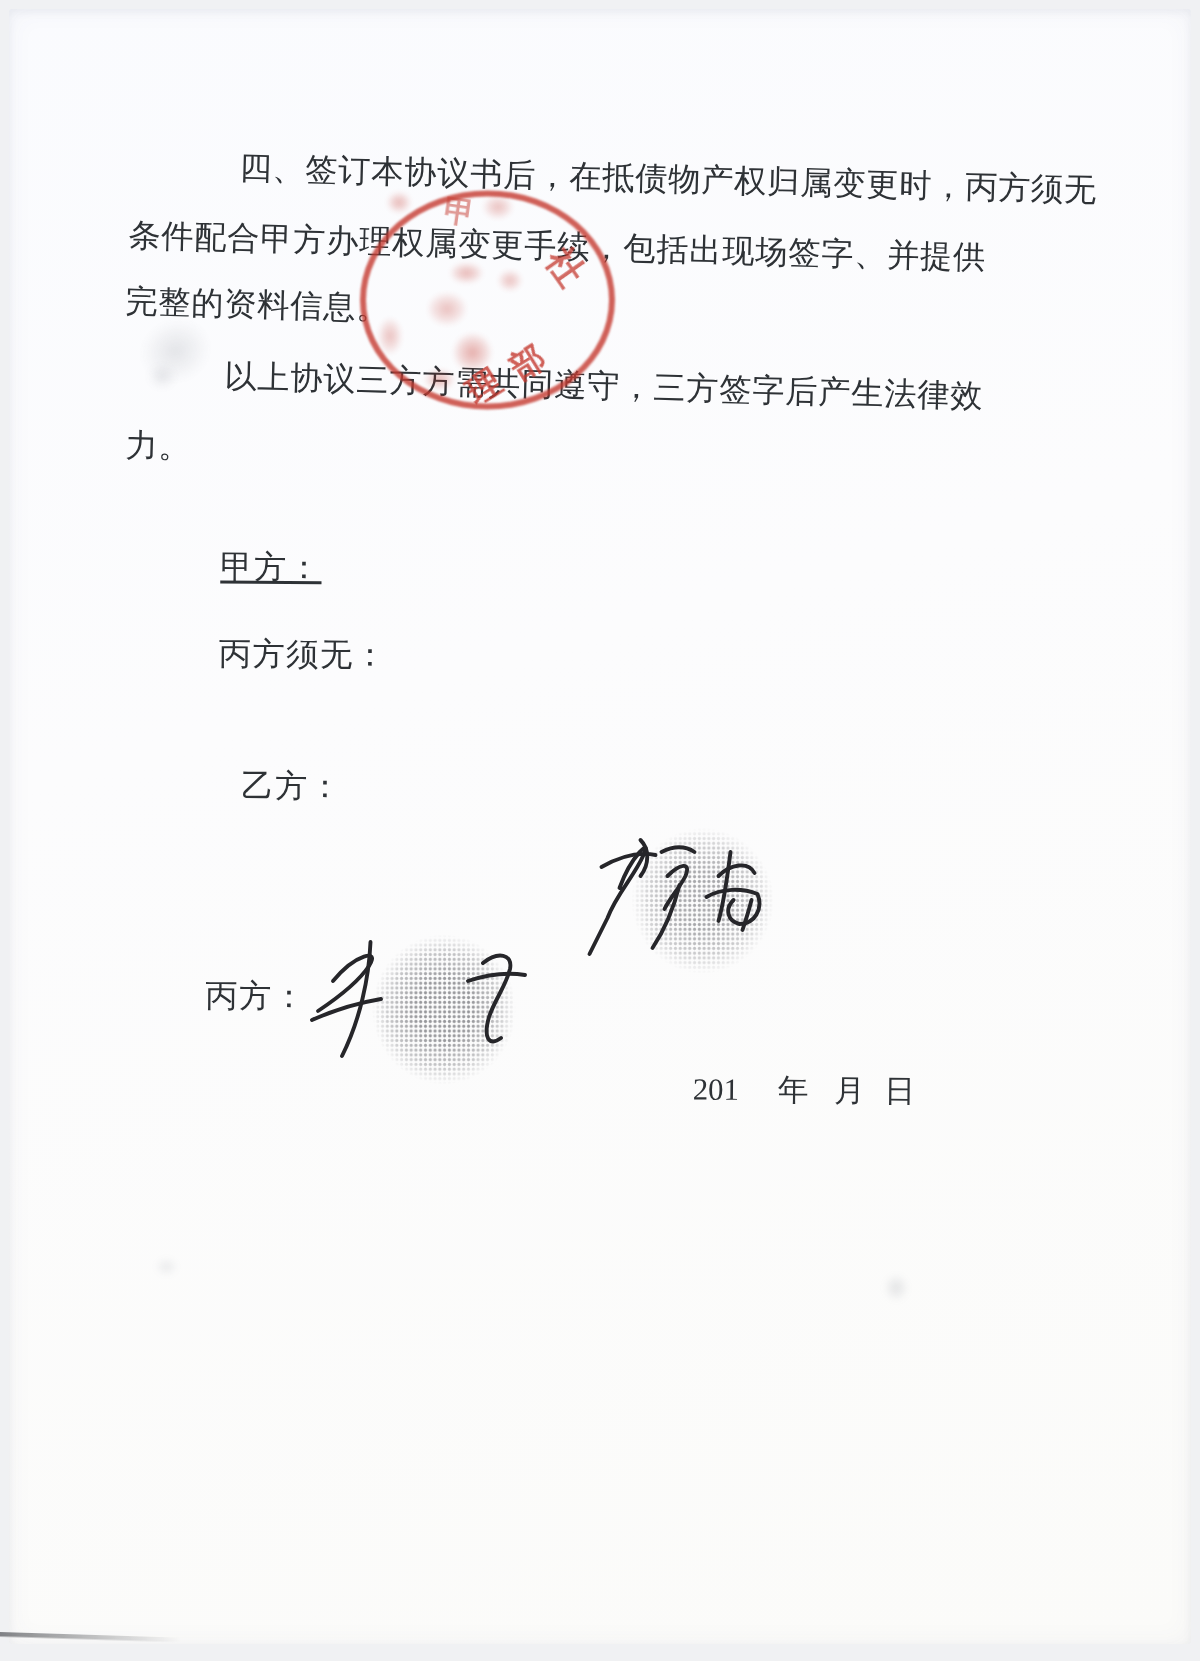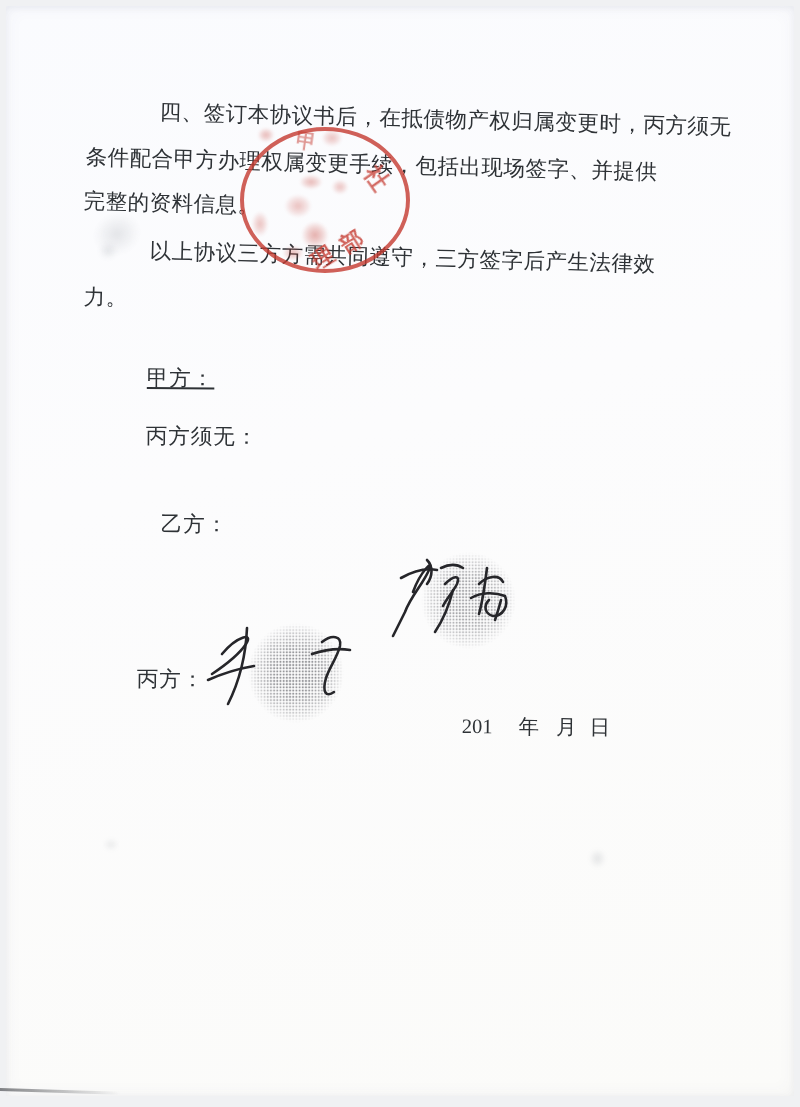--- a/index.html
+++ b/index.html
@@ -26,21 +26,21 @@
   .l4{left:150px;top:236px;}
   .l5{left:84px;top:282px;}
   .label{
     position:absolute;white-space:nowrap;
     font-size:21.5px;color:var(--ink,#2e3236);
     letter-spacing:1px;transform-origin:left top;transform:rotate(.4deg);
   }
   .party-a{left:147px;top:363px;text-decoration:underline;}
   .legal-rep{left:146px;top:421px;}
   .party-b{left:161px;top:509px;}
-  .party-c{left:137px;top:649px;margin-top:15px;}
+  .party-c{left:137px;top:649px;}
   .date-row{
     position:absolute;left:462px;top:712px;white-space:nowrap;
     font-size:20.5px;color:var(--ink,#2e3236);
     transform-origin:left top;transform:rotate(.5deg);
   }
   .date-row .y{margin-left:26px;}
   .date-row .m{margin-left:17px;}
   .date-row .d{margin-left:13px;}
   
   .seal-ring{

